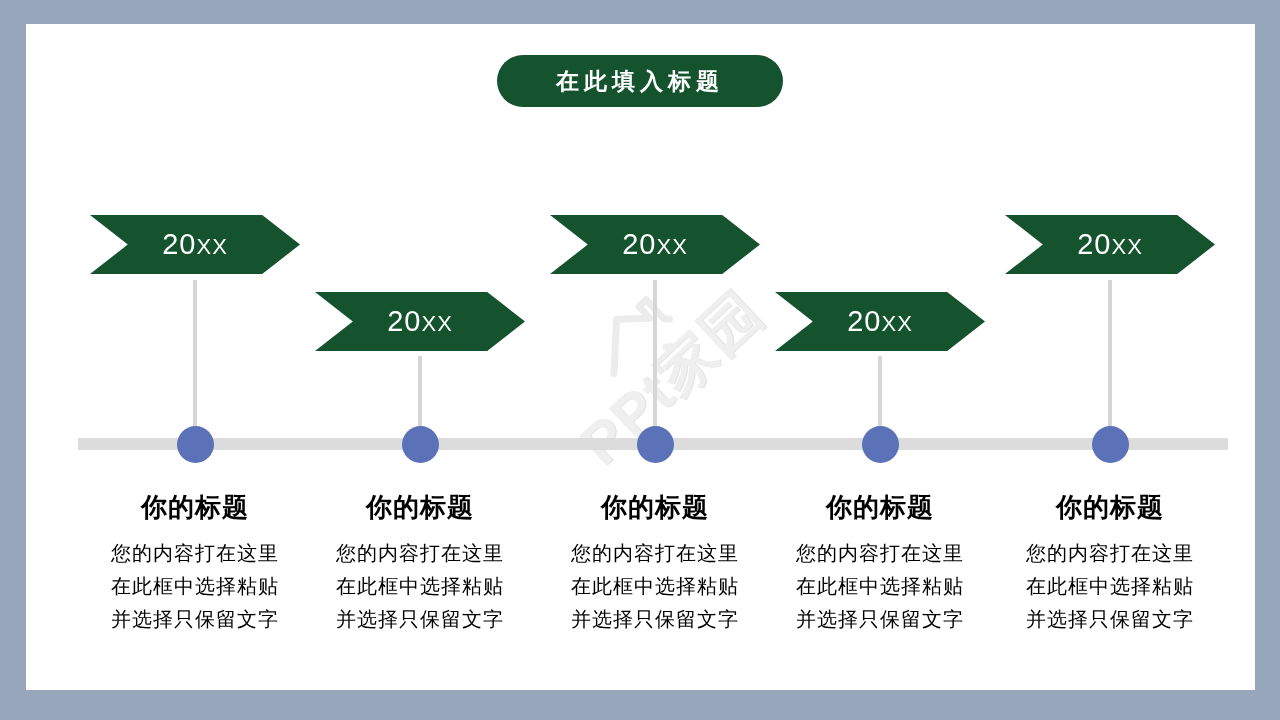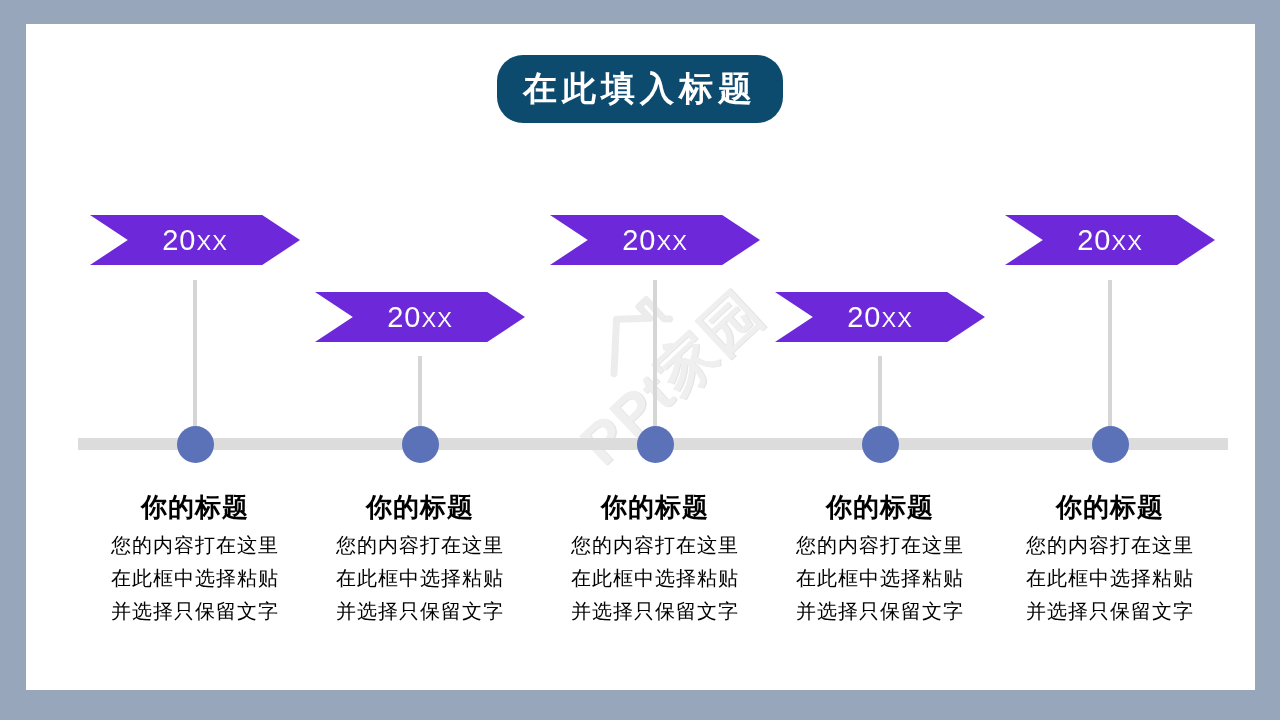--- a/index.html
+++ b/index.html
@@ -3,23 +3,23 @@
 <meta charset="utf-8">
 <style>
   html,body{margin:0;padding:0;background:#888;}
   body{font-family:"Liberation Sans","DejaVu Sans",sans-serif;}
   .stage{position:relative;width:1280px;height:720px;background:#98A6BC;overflow:hidden;}
   .canvas{position:absolute;left:26px;top:24px;width:1229px;height:666px;background:#ffffff;}
 
   
   .title-pill{
     position:absolute;left:640px;top:55px;transform:translateX(-50%);
-    width:286px;height:68px;background:#0c4a6e;border-radius:26px;
+    width:286px;height:52px;background:#14532d;border-radius:26px;
     display:flex;align-items:center;justify-content:center;
-    color:#ffffff;font-size:34px;font-weight:bold;letter-spacing:5px;white-space:nowrap;
+    color:#ffffff;font-size:23px;font-weight:bold;letter-spacing:5px;white-space:nowrap;
   }
 
   
   .watermark{
     position:absolute;left:655px;top:360px;
     transform:translate(-50%,-50%) rotate(-43deg);
     display:flex;flex-direction:column;align-items:center;
     color:#EFEFEF;pointer-events:none;
     text-shadow:1px 1px 0 #e4e4e4, -1px -1px 0 #ffffff;
   }
@@ -28,33 +28,33 @@
 
   
   .tl-bar{position:absolute;left:78px;top:438px;width:1150px;height:12px;background:#DCDCDC;}
   .connector{position:absolute;width:4px;background:#D6D6D6;}
   .connector.from-top{top:280px;height:164px;}
   .connector.from-bottom{top:356px;height:88px;}
   .node-dot{position:absolute;top:426px;width:37px;height:37px;border-radius:50%;background:#5B72B8;}
 
   
   .banner{
-    position:absolute;width:210px;height:50px;background:#6d28d9;
+    position:absolute;width:210px;height:59px;background:#14532d;
     clip-path:polygon(0 0,82% 0,100% 50%,82% 100%,0 100%,18% 50%);
     display:flex;align-items:center;justify-content:center;
   }
   .banner.row-top{top:215px;}
   .banner.row-bottom{top:292px;}
   .year-label{color:#ffffff;font-size:29px;letter-spacing:1px;}
   .year-label .yr-sm{font-size:22px;}
 
   
   .col{position:absolute;top:491px;width:240px;text-align:center;color:#000000;}
   .col-heading{font-size:26px;font-weight:bold;line-height:32px;letter-spacing:1px;}
-  .col-lines{margin-top:6px;font-size:20px;line-height:33px;font-weight:500;letter-spacing:1px;}
+  .col-lines{margin-top:14px;font-size:20px;line-height:33px;font-weight:500;letter-spacing:1px;}
 
   
   .cx1 .banner,{left:90px;}
   .cx1-banner{left:90px;}  .cx1-conn{left:193px;}  .cx1-dot{left:177px;}  .cx1-col{left:75px;}
   .cx2-banner{left:315px;} .cx2-conn{left:418px;}  .cx2-dot{left:402px;}  .cx2-col{left:300px;}
   .cx3-banner{left:550px;} .cx3-conn{left:653px;}  .cx3-dot{left:637px;}  .cx3-col{left:535px;}
   .cx4-banner{left:775px;} .cx4-conn{left:878px;}  .cx4-dot{left:862px;}  .cx4-col{left:760px;}
   .cx5-banner{left:1005px;}.cx5-conn{left:1108px;} .cx5-dot{left:1092px;} .cx5-col{left:990px;}
 </style>
 </head>

